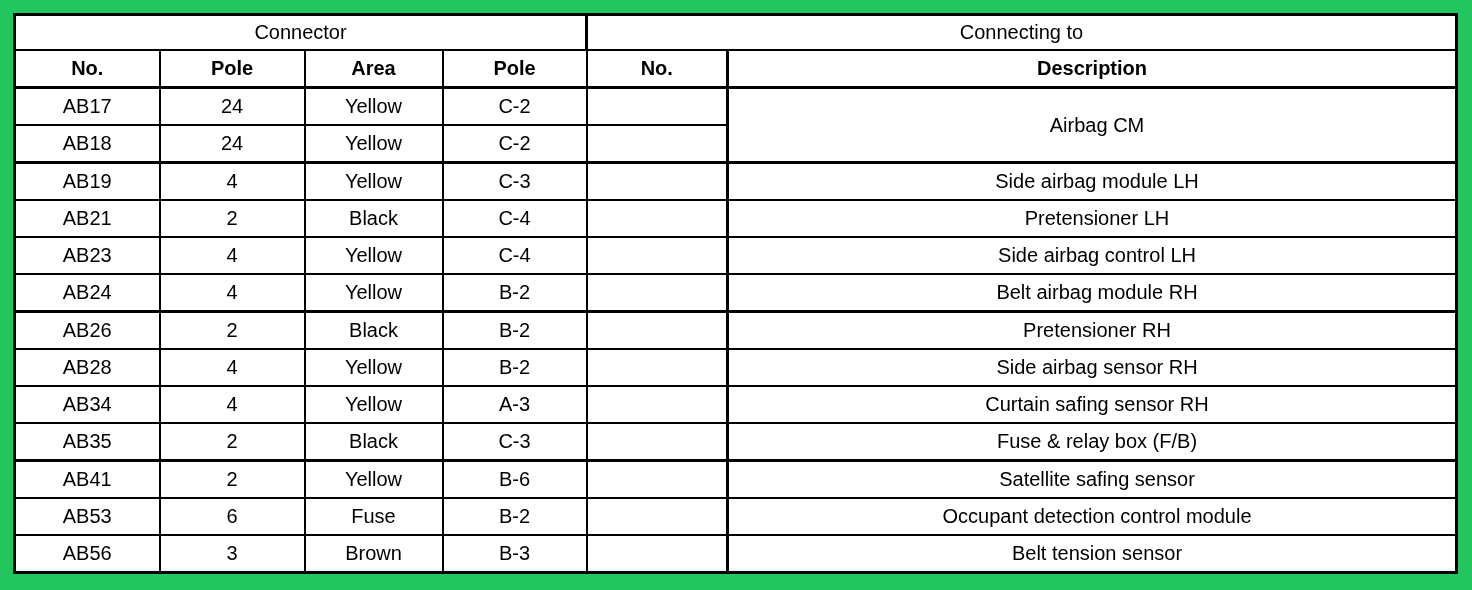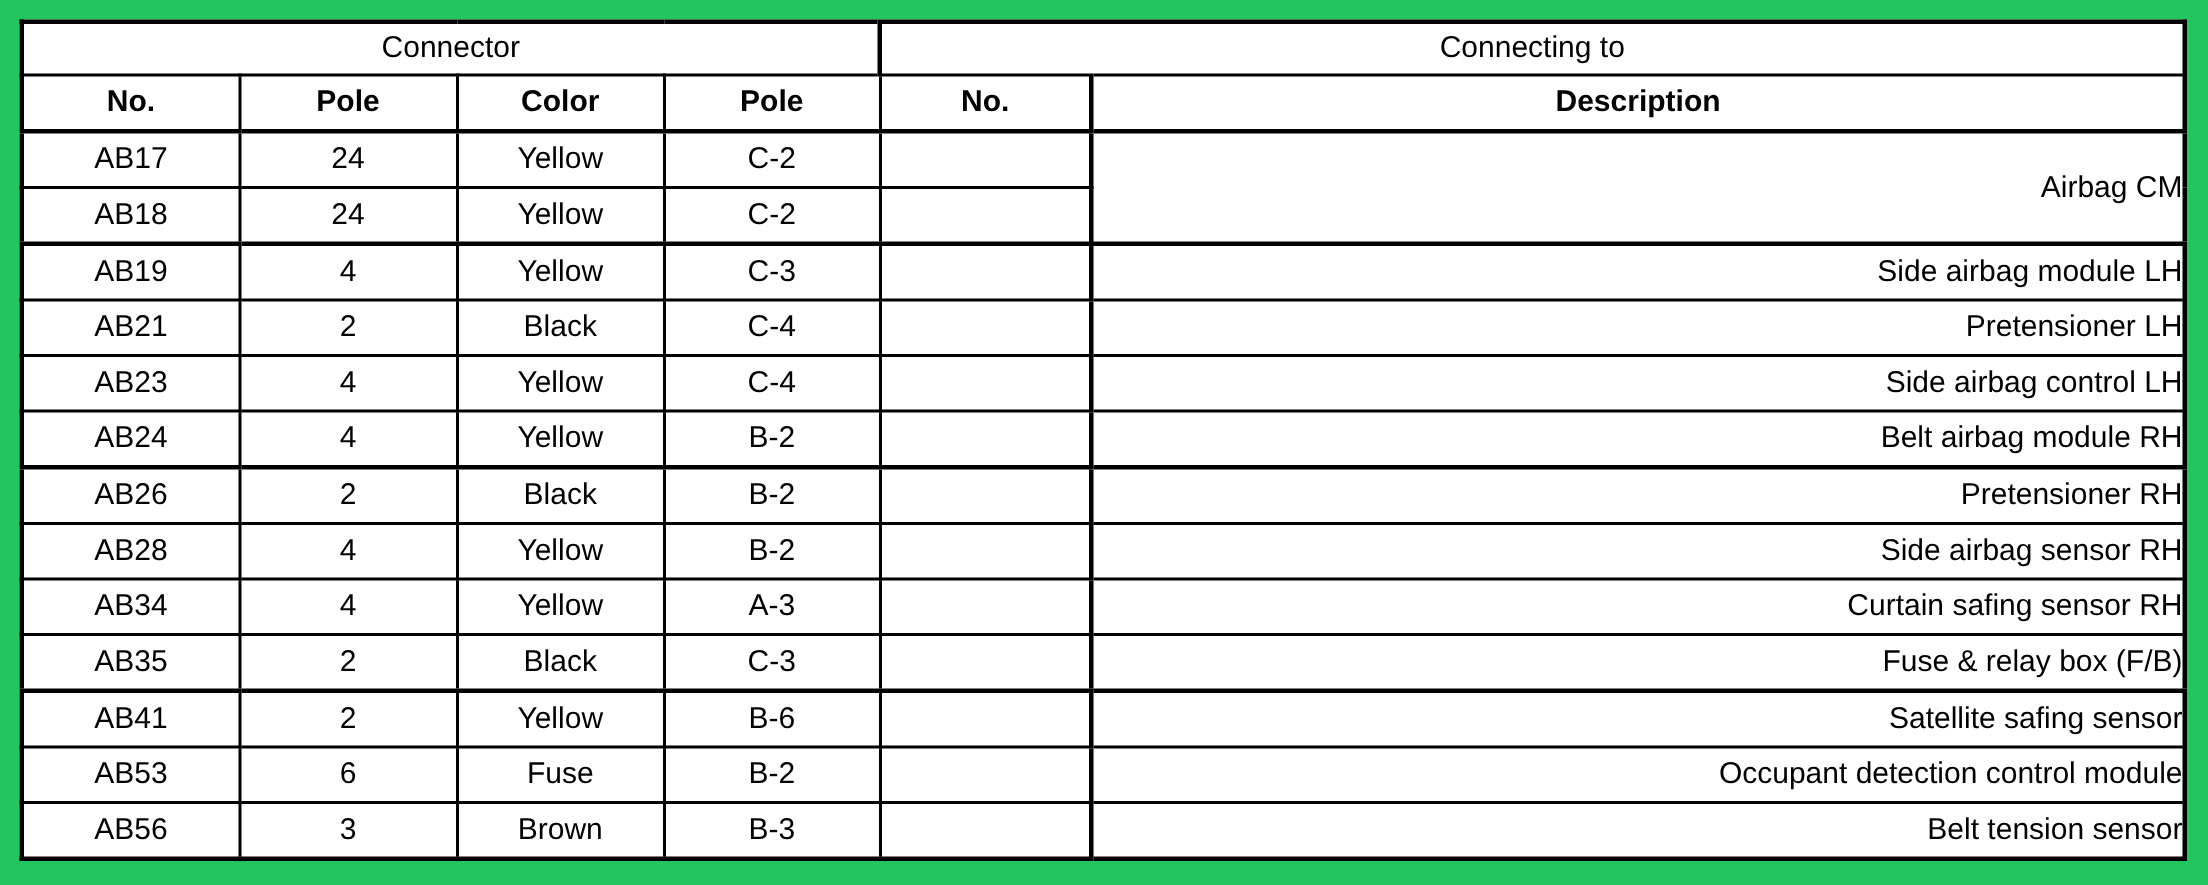--- a/index.html
+++ b/index.html
@@ -46,21 +46,21 @@
     border-bottom-width: 3px;
     font-weight: bold;
   }
   
   .connector-table th.desc-col,
   .connector-table td.desc {
     border-left-width: 3px;
     margin-left: 20px;
   }
   .connector-table td.desc {
-    text-align: right;
+    text-align: center;
     padding-left: 10px;
   }
   
   .connector-table tbody tr.group-end td,
   .connector-table td.thick-bottom {
     border-bottom-width: 3px;
   }
 </style>
 </head>
 <body>
@@ -76,21 +76,21 @@
       <col>
     </colgroup>
     <thead>
       <tr class="group-row">
         <th colspan="4">Connector</th>
         <th colspan="2" class="desc-col">Connecting to</th>
       </tr>
       <tr class="col-row">
         <th>No.</th>
         <th>Pole</th>
-        <th>Color</th>
+        <th>Area</th>
         <th>Pole</th>
         <th>No.</th>
         <th class="desc-col">Description</th>
       </tr>
     </thead>
     <tbody>
         <tr>
           <td>AB17</td>
           <td>24</td>
           <td>Yellow</td>

